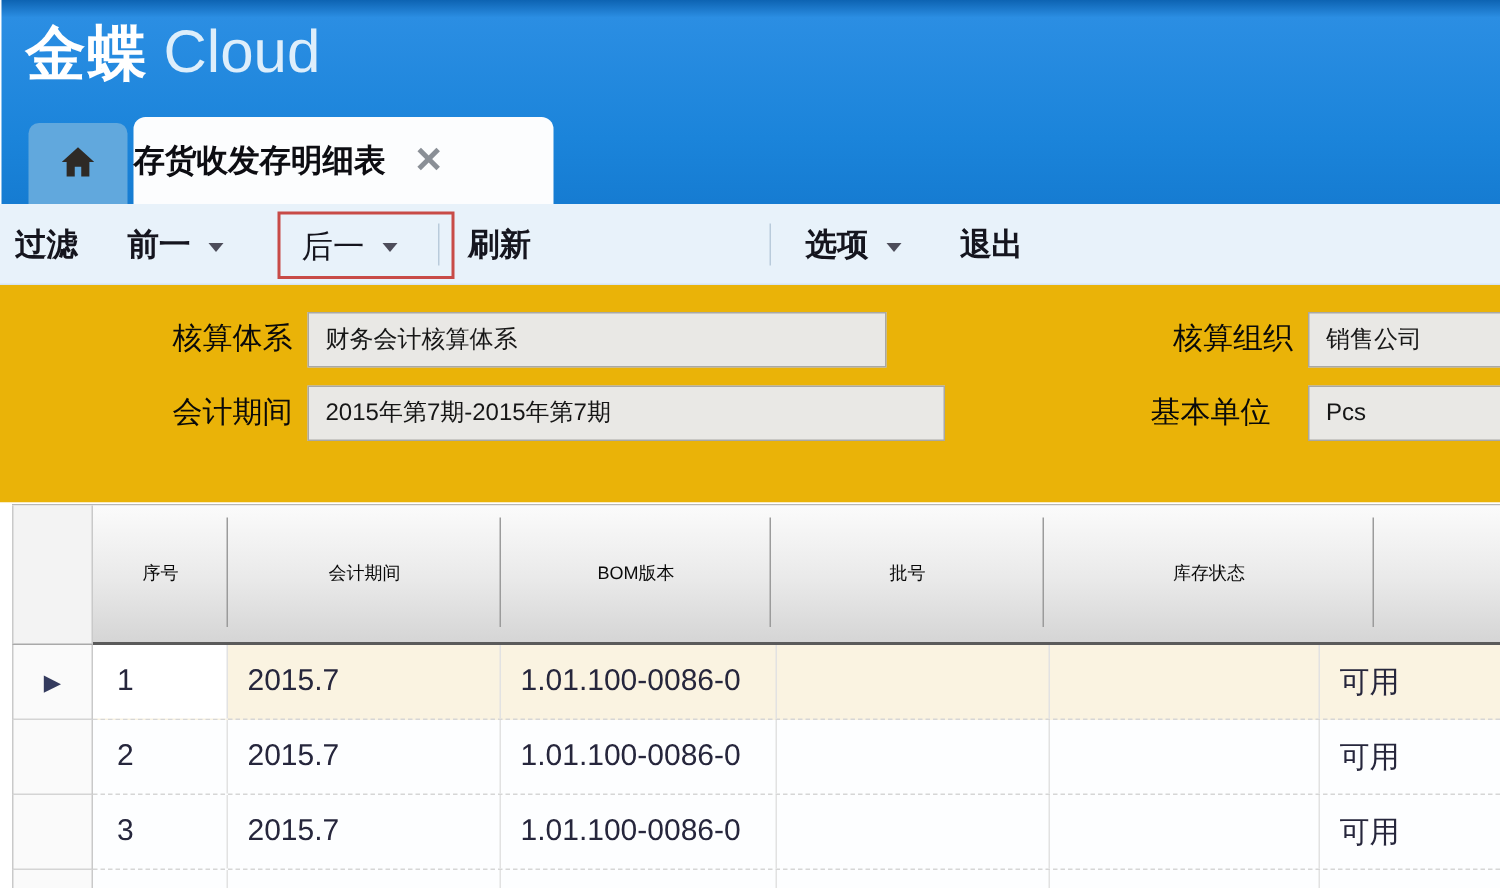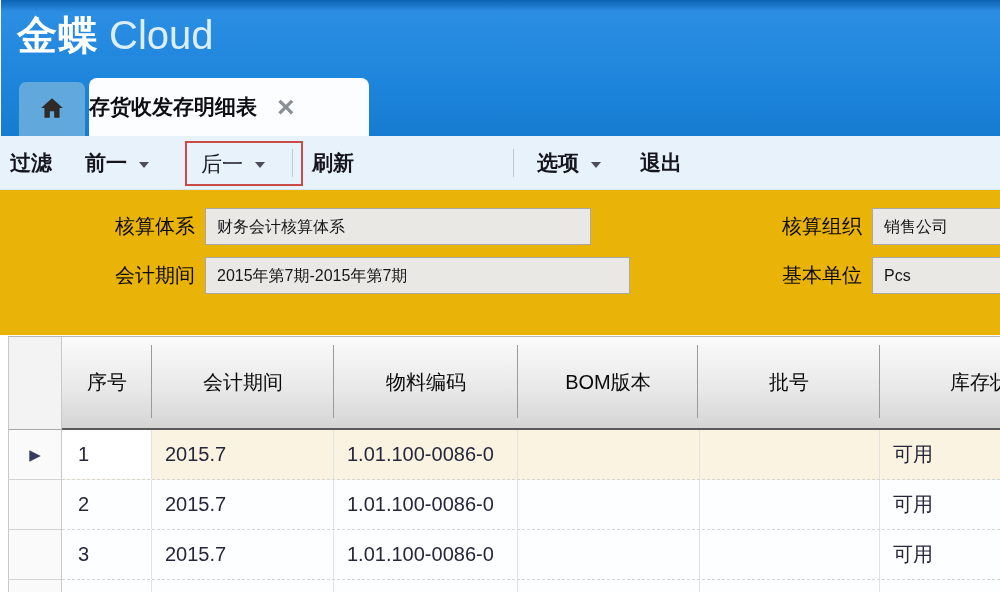--- a/index.html
+++ b/index.html
@@ -49,21 +49,21 @@
     border-left:1px solid #c9c9c9; border-right:1px solid #c9c9c9; border-bottom:1px solid #a9a9a9; }
   .sel-cell { position:absolute; left:8px; width:54px; height:50px; background:#fafafa;
     border-left:1px solid #c9c9c9; border-right:1px solid #c9c9c9; border-bottom:1px solid #d4d4d4;
     display:flex; align-items:center; justify-content:center; cursor:pointer; }
   .row-marker { font-size:15px; color:#343b5e; }
 
   .grid-header { position:absolute; left:62px; top:2px; width:1038px; height:93px;
     background:linear-gradient(180deg,#fbfbfb 0,#e9e9e9 55%,#d5d5d5 100%);
     border-bottom:2px solid #5a5a5a; display:flex; }
   .gh-cell { position:relative; display:flex; align-items:center; justify-content:center;
-    font-size:20px; color:#0a0a0a; cursor:pointer; }
+    font-size:12px; color:#0a0a0a; cursor:pointer; }
   .gh-cell::after { content:""; position:absolute; right:0; top:8px; bottom:10px; width:1px; background:#9b9b9b; }
 
   .g-row { position:absolute; left:62px; width:1038px; height:50px; display:flex;
     border-bottom:1px dashed #d6d6d6; background:#fdfeff; cursor:pointer; }
   .g-row.current { background:#faf3e1; }
   .g-cell { border-right:1px solid #e2e2e2; display:flex; align-items:center;
     font-size:20px; color:#26263c; padding-left:13px; white-space:nowrap; overflow:hidden; }
   .g-cell.no { padding-left:16px; }
   .current .g-cell.no { background:#ffffff; }
 
@@ -121,39 +121,38 @@
   <div class="form-area">
     <div class="f-label" style="left:45px; top:18px;">核算体系</div>
     <div class="f-input" style="left:205px; top:18px; width:386px;">财务会计核算体系</div>
 
     <div class="f-label" style="left:45px; top:67px;">会计期间</div>
     <div class="f-input" style="left:205px; top:67px; width:425px;">2015年第7期-2015年第7期</div>
 
     <div class="f-label" style="left:712px; top:18px;">核算组织</div>
     <div class="f-input" style="left:872px; top:18px; width:162px;">销售公司</div>
 
-    <div class="f-label" style="left:712px; top:67px;">基本单位</div>
+    <div class="f-label" style="left:697px; top:67px;">基本单位</div>
     <div class="f-input" style="left:872px; top:67px; width:162px;">Pcs</div>
   </div>
 
   <div class="grid">
     <div class="grid-topline"></div>
 
     <div class="sel-header"></div>
     <div class="sel-cell" style="top:95px;">
       <span class="row-marker">▶</span>
     </div>
     <div class="sel-cell" style="top:145px;"></div>
     <div class="sel-cell" style="top:195px;"></div>
     <div class="sel-cell" style="top:245px;"></div>
 
     <div class="grid-header">
       <div class="gh-cell w0">序号</div>
       <div class="gh-cell w1">会计期间</div>
-      <div class="gh-cell w2">物料编码</div>
       <div class="gh-cell w4">BOM版本</div>
       <div class="gh-cell w3">批号</div>
       <div class="gh-cell w5">库存状态</div>
     </div>
 
     <div class="g-row current" style="top:95px;">
       <div class="g-cell no w0">1</div>
       <div class="g-cell w1">2015.7</div>
       <div class="g-cell w2">1.01.100-0086-0</div>
       <div class="g-cell w3"></div>

